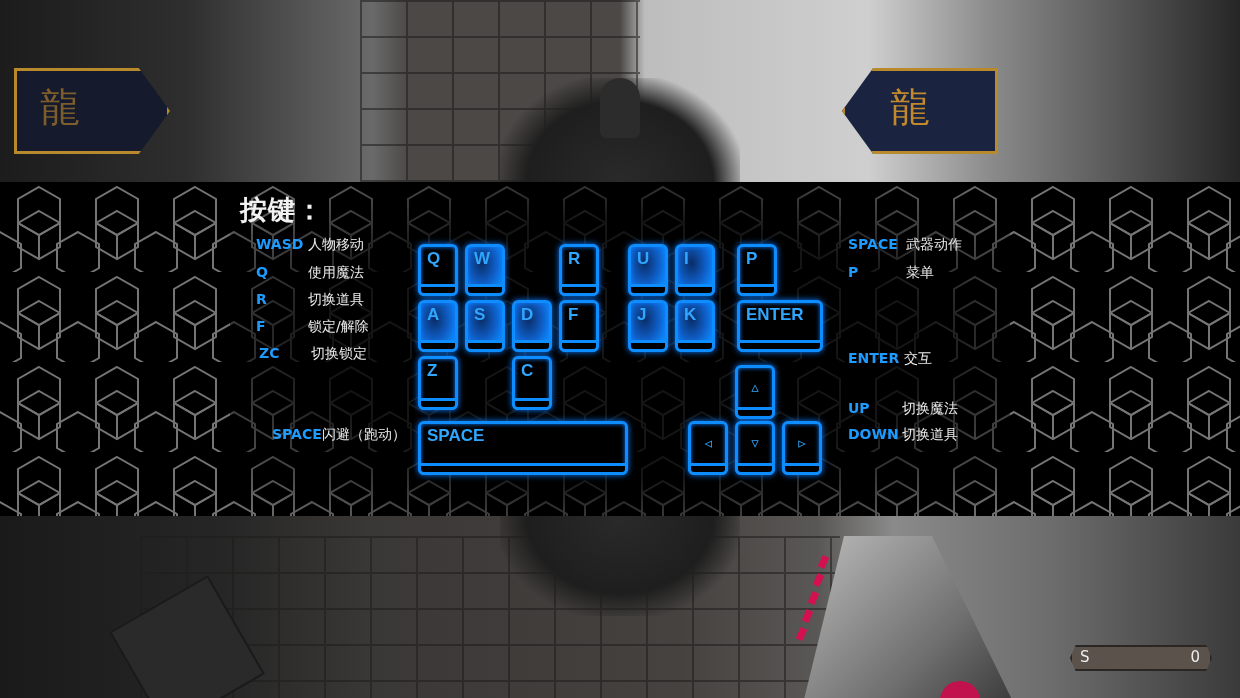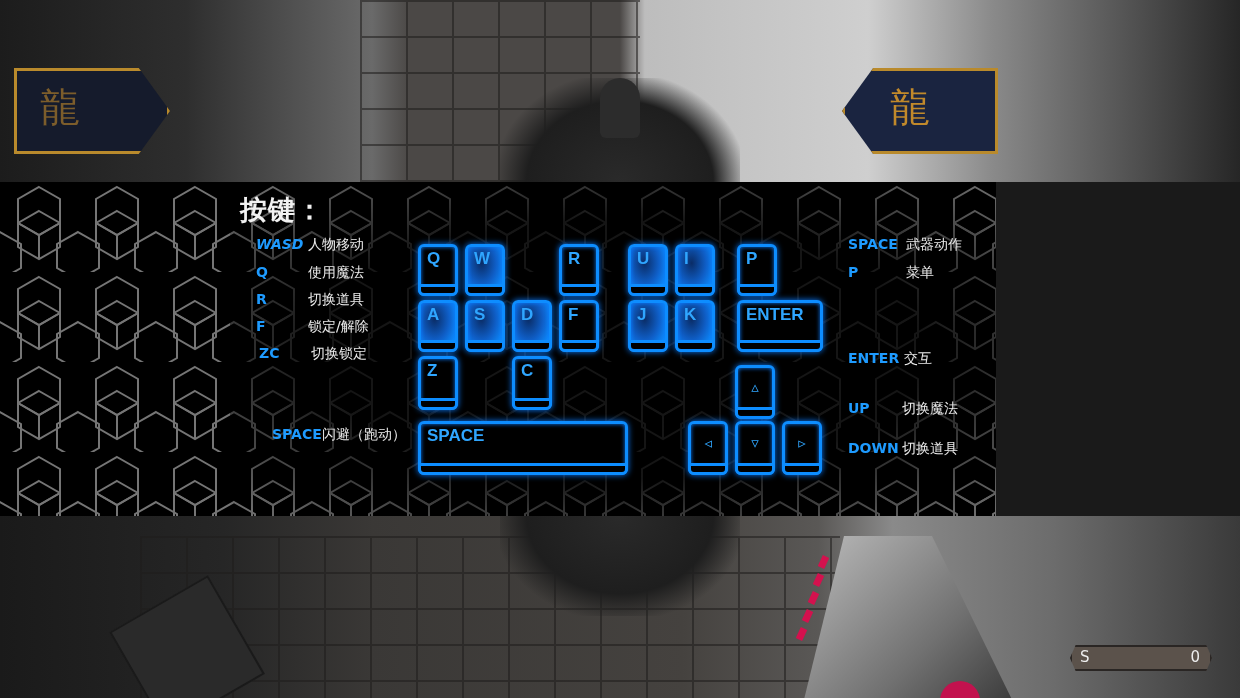--- a/index.html
+++ b/index.html
@@ -10,21 +10,21 @@
   .bricks{position:absolute;background-image:
     linear-gradient(#1f1d1c 2px,transparent 2px),
     linear-gradient(90deg,#1f1d1c 2px,transparent 2px);
     background-size:46px 36px;opacity:.55;}
   .banner{position:absolute;width:150px;height:80px;background:#1a2440;border:3px solid #b98a2c;clip-path:polygon(0 0,80% 0,100% 50%,80% 100%,0 100%);}
   .banner.right{clip-path:polygon(20% 0,100% 0,100% 100%,20% 100%,0 50%);}
   .dragon{position:absolute;color:#c1892b;font-size:40px;}
   .crest{position:absolute;left:500px;top:78px;width:240px;height:104px;background:radial-gradient(ellipse at 50% 100%,#2a2a2a 0%,#1e1e1e 55%,transparent 75%);}
   .crest-b{position:absolute;left:500px;top:0;width:240px;height:100px;background:radial-gradient(ellipse at 50% 0%,#2a2a2a 0%,#1e1e1e 55%,transparent 75%);}
   .hood{position:absolute;left:600px;top:78px;width:40px;height:60px;border-radius:20px 20px 6px 6px;background:#2c2c2c;}
-  .panel{position:absolute;left:0;top:182px;width:996px;height:334px;background:#000;overflow:hidden;}
+  .panel{position:absolute;left:0;top:182px;width:1240px;height:334px;background:#000;overflow:hidden;}
   .hexbg{position:absolute;inset:0;}
   .panel-inner{position:absolute;left:230px;top:0;width:780px;height:334px;background:radial-gradient(ellipse at center,rgba(0,0,0,.82) 55%,rgba(0,0,0,0) 100%);}
   .title{position:absolute;left:240px;top:10px;font-size:27px;color:#f2f2f2;font-weight:bold;letter-spacing:1px;}
   .row{position:absolute;font-size:14px;color:#eaeaea;height:20px;line-height:20px;white-space:nowrap;}
   .row .k{color:#1e9bff;font-weight:bold;display:inline-block;}
   .row .d{display:inline-block;}
   .key{position:absolute;border:3px solid #0d8dff;border-radius:6px;box-shadow:0 0 6px #0a7bff,inset 0 0 4px #0a7bff;box-sizing:border-box;background:#000;}
   .key.lit{background:radial-gradient(ellipse at 40% 35%,#0a2c66 0%,#0f5fc8 50%,#0d8dff 85%);}
   .key .lbl{position:absolute;left:6px;top:2px;color:#2fa6ff;font-size:17px;font-weight:bold;font-family:"Liberation Sans",sans-serif;}
   .key .base{position:absolute;left:-3px;right:-3px;bottom:-3px;height:12px;border:3px solid #0d8dff;border-radius:0 0 6px 6px;box-sizing:border-box;background:#000;}
@@ -60,21 +60,21 @@
         </g>
       </pattern>
     </defs>
     <rect width="1240" height="334" fill="url(#hx)"></rect>
   </svg>
   <div class="panel-inner"></div>
 
   <div class="title">按键：</div>
 
   <div class="row" style="left:256px;top:52px;">
-    <span class="k" style="width:52px;font-style:italic;">WASD</span><span class="d">人物移动</span>
+    <span class="k" style="width:52px;">WASD</span><span class="d">人物移动</span>
   </div>
   <div class="row" style="left:256px;top:80px;">
     <span class="k" style="width:52px;">Q</span><span class="d">使用魔法</span>
   </div>
   <div class="row" style="left:256px;top:107px;">
     <span class="k" style="width:52px;">R</span><span class="d">切换道具</span>
   </div>
   <div class="row" style="left:256px;top:134px;">
     <span class="k" style="width:52px;">F</span><span class="d">锁定/解除</span>
   </div>
@@ -91,21 +91,21 @@
   <div class="row" style="left:848px;top:80px;">
     <span class="k" style="width:58px;">P</span><span class="d">菜单</span>
   </div>
   <div class="row" style="left:848px;top:134px;margin-top:32px;">
     <span class="k" style="width:56px;">ENTER</span><span class="d">交互</span>
   </div>
   <div class="row" style="left:848px;top:216px;">
     <span class="k" style="width:54px;">UP</span><span class="d">切换魔法</span>
   </div>
   <div class="row" style="left:848px;top:242px;">
-    <span class="k" style="width:54px;margin-top:14px;">DOWN</span><span class="d">切换道具</span>
+    <span class="k" style="width:54px;">DOWN</span><span class="d">切换道具</span>
   </div>
 
   <div class="key" style="left:418px;top:62px;width:40px;height:52px;">
       <span class="lbl">Q</span>
       <div class="base"></div>
     </div>
   <div class="key lit" style="left:465px;top:62px;width:40px;height:52px;">
       <span class="lbl">W</span>
       <div class="base"></div>
     </div>

